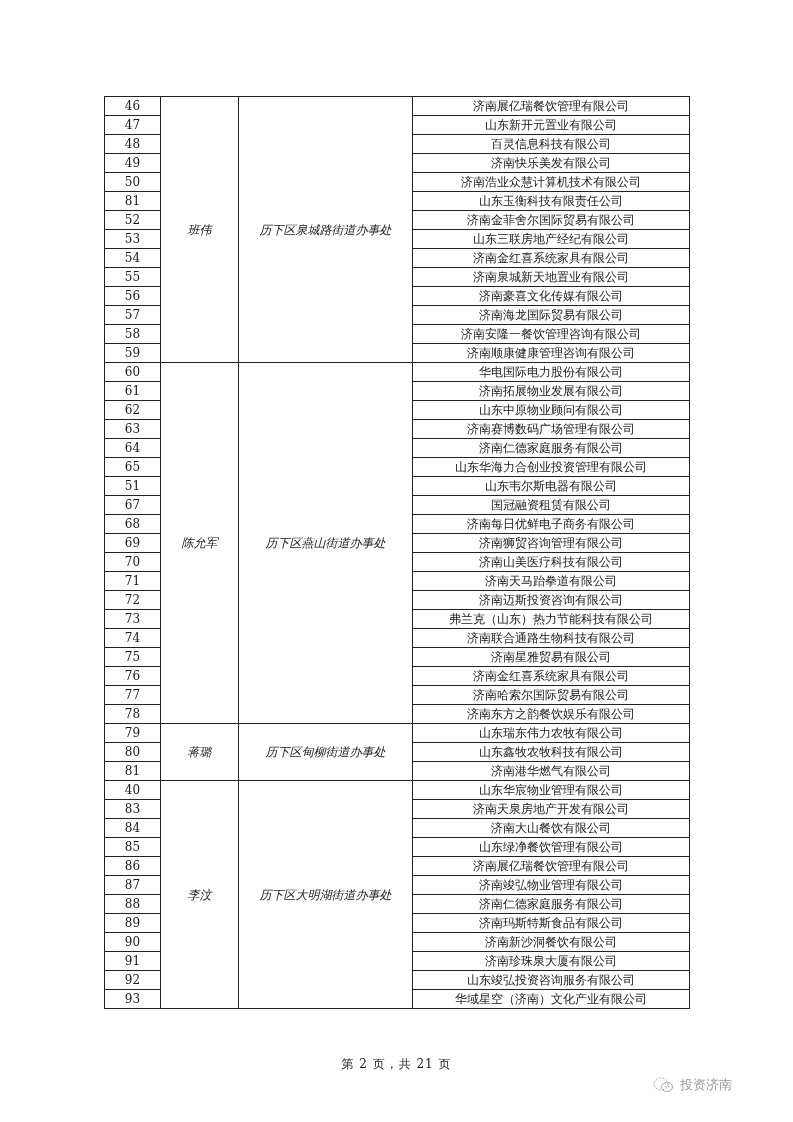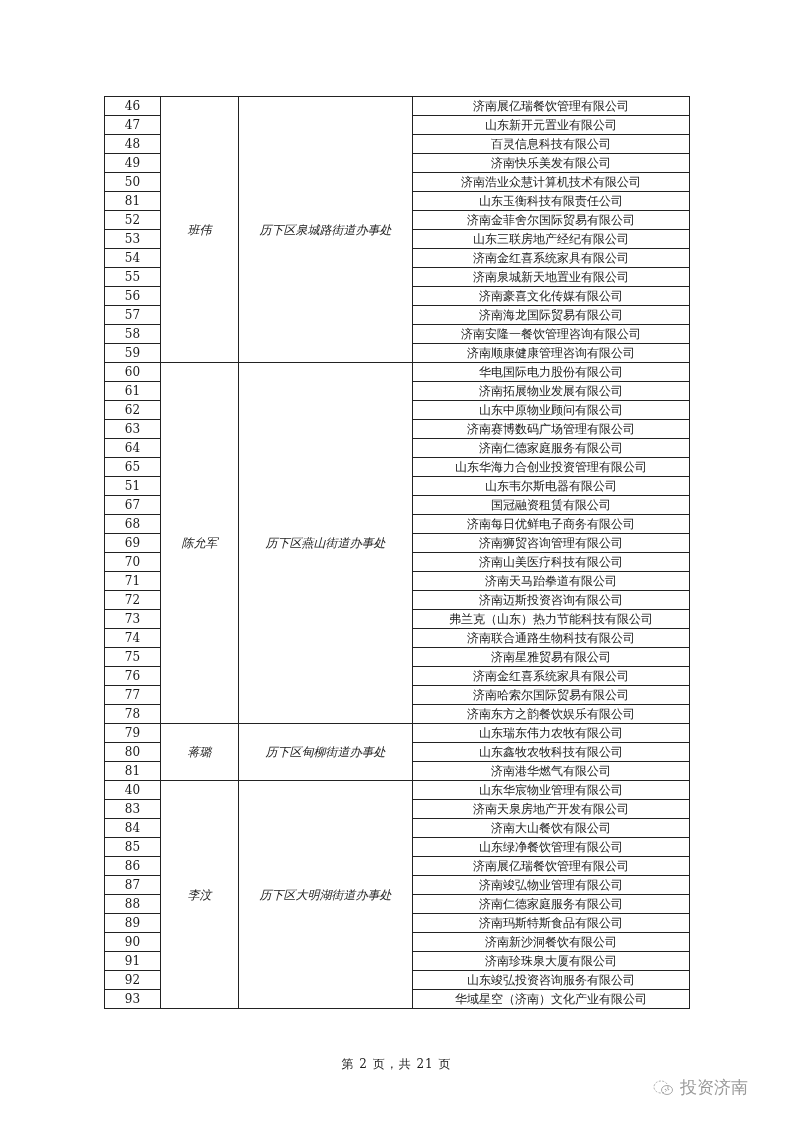--- a/index.html
+++ b/index.html
@@ -21,21 +21,21 @@
   col.c-office { width: 174px; }
   col.c-company { width: 277px; }
   td.no { font-size: 12px; }
   td.person, td.office { font-size: 13px; font-style: italic; }
   .footer {
     position: absolute; top: 1056px; left: 0; width: 793px; text-align: center;
     font-size: 12px; letter-spacing: 1px;
   }
   .watermark {
     position: absolute; top: 1076px; left: 652px; display: flex; align-items: center;
-    color: #888; font-size: 17px; font-family: Liberation Sans, sans-serif; opacity: 0.85;
+    color: #888; font-size: 13px; font-family: Liberation Sans, sans-serif; opacity: 0.85;
   }
   .watermark svg { margin-right: 6px; }
 </style>
 </head>
 <body>
 
 <table class="roster">
   <colgroup>
     <col class="c-no">
       <col class="c-name">

